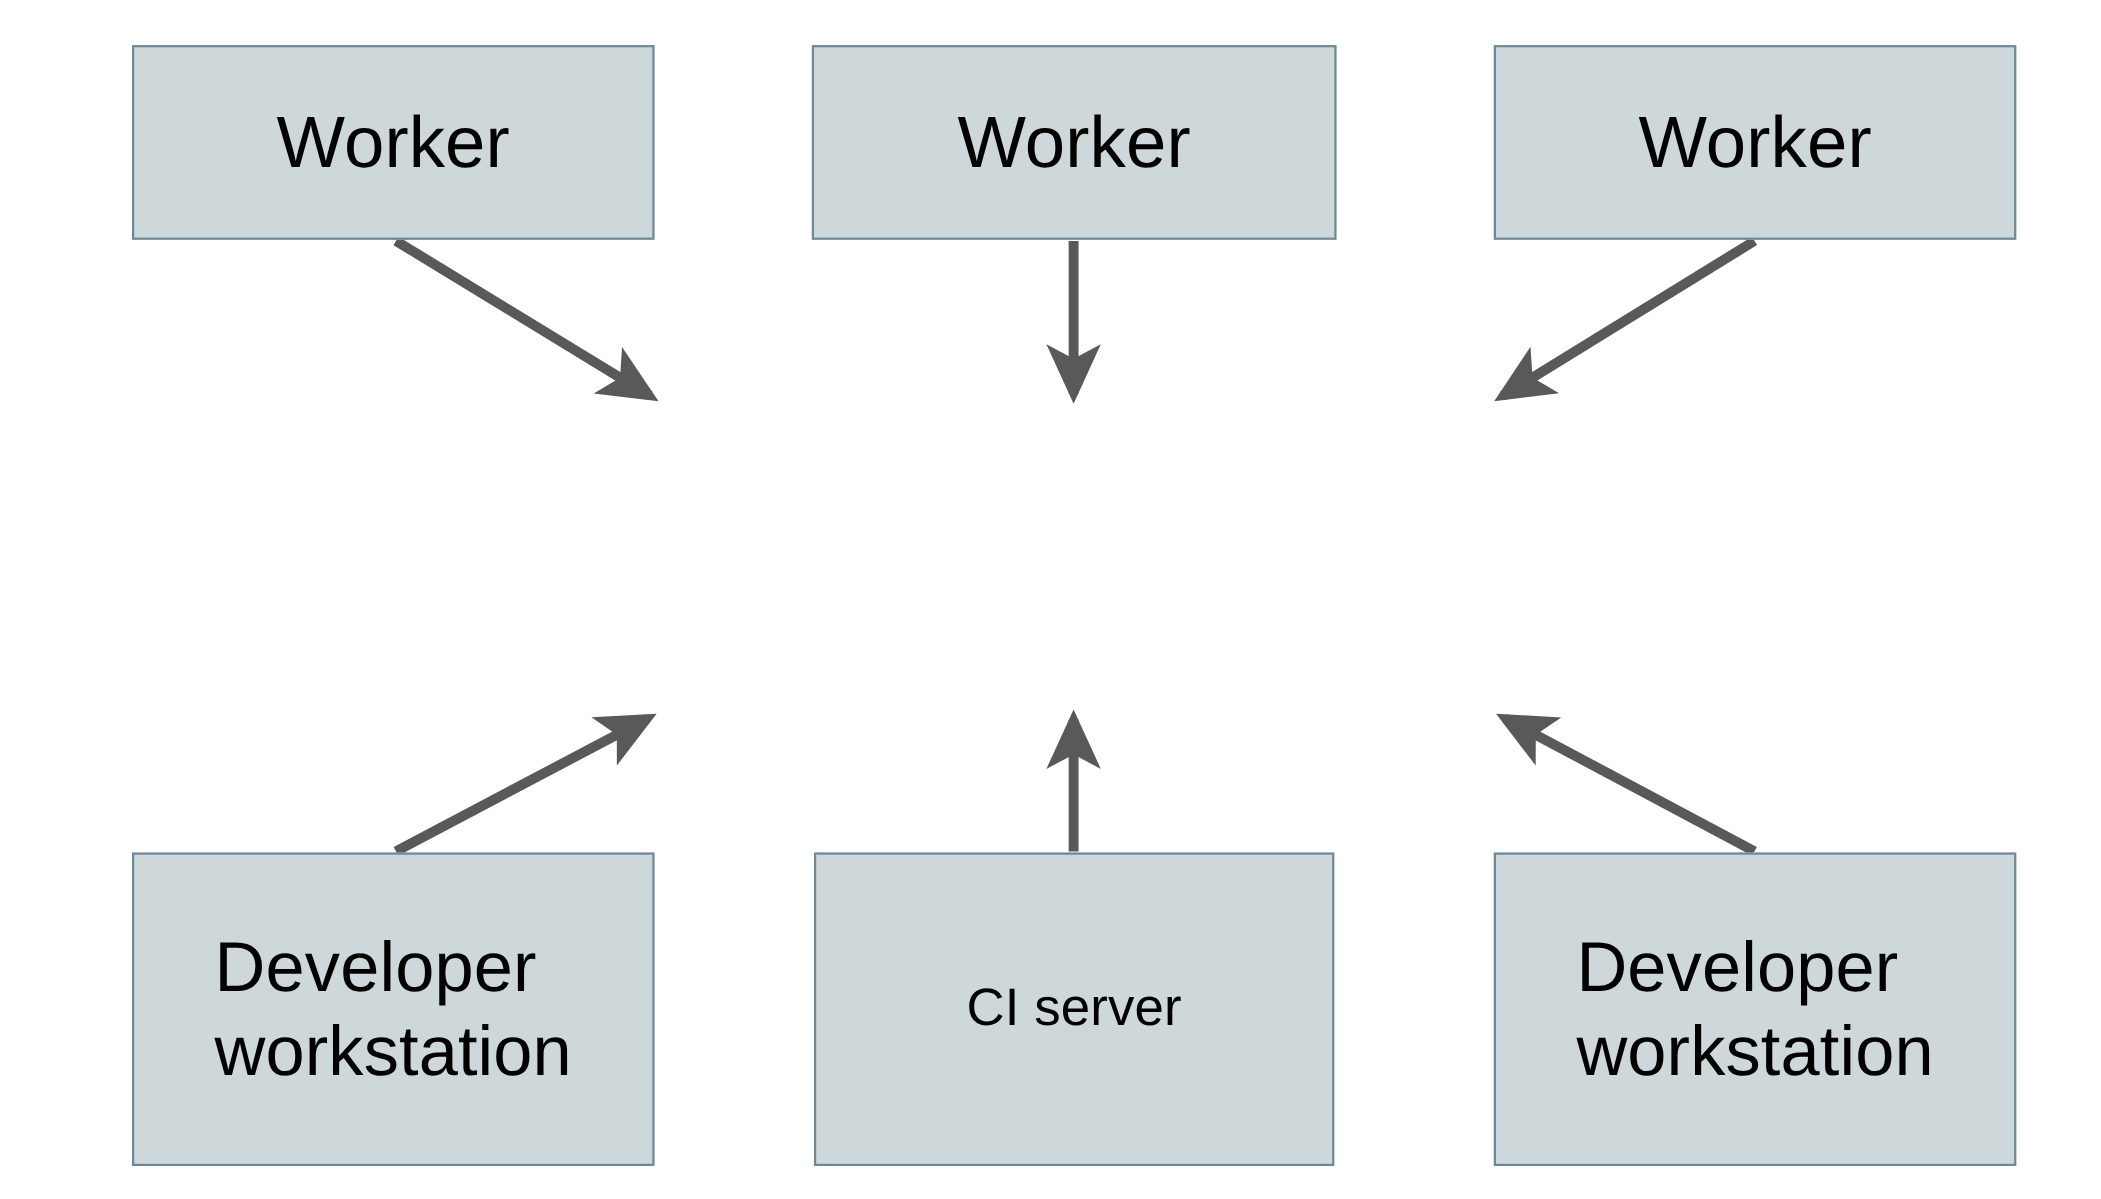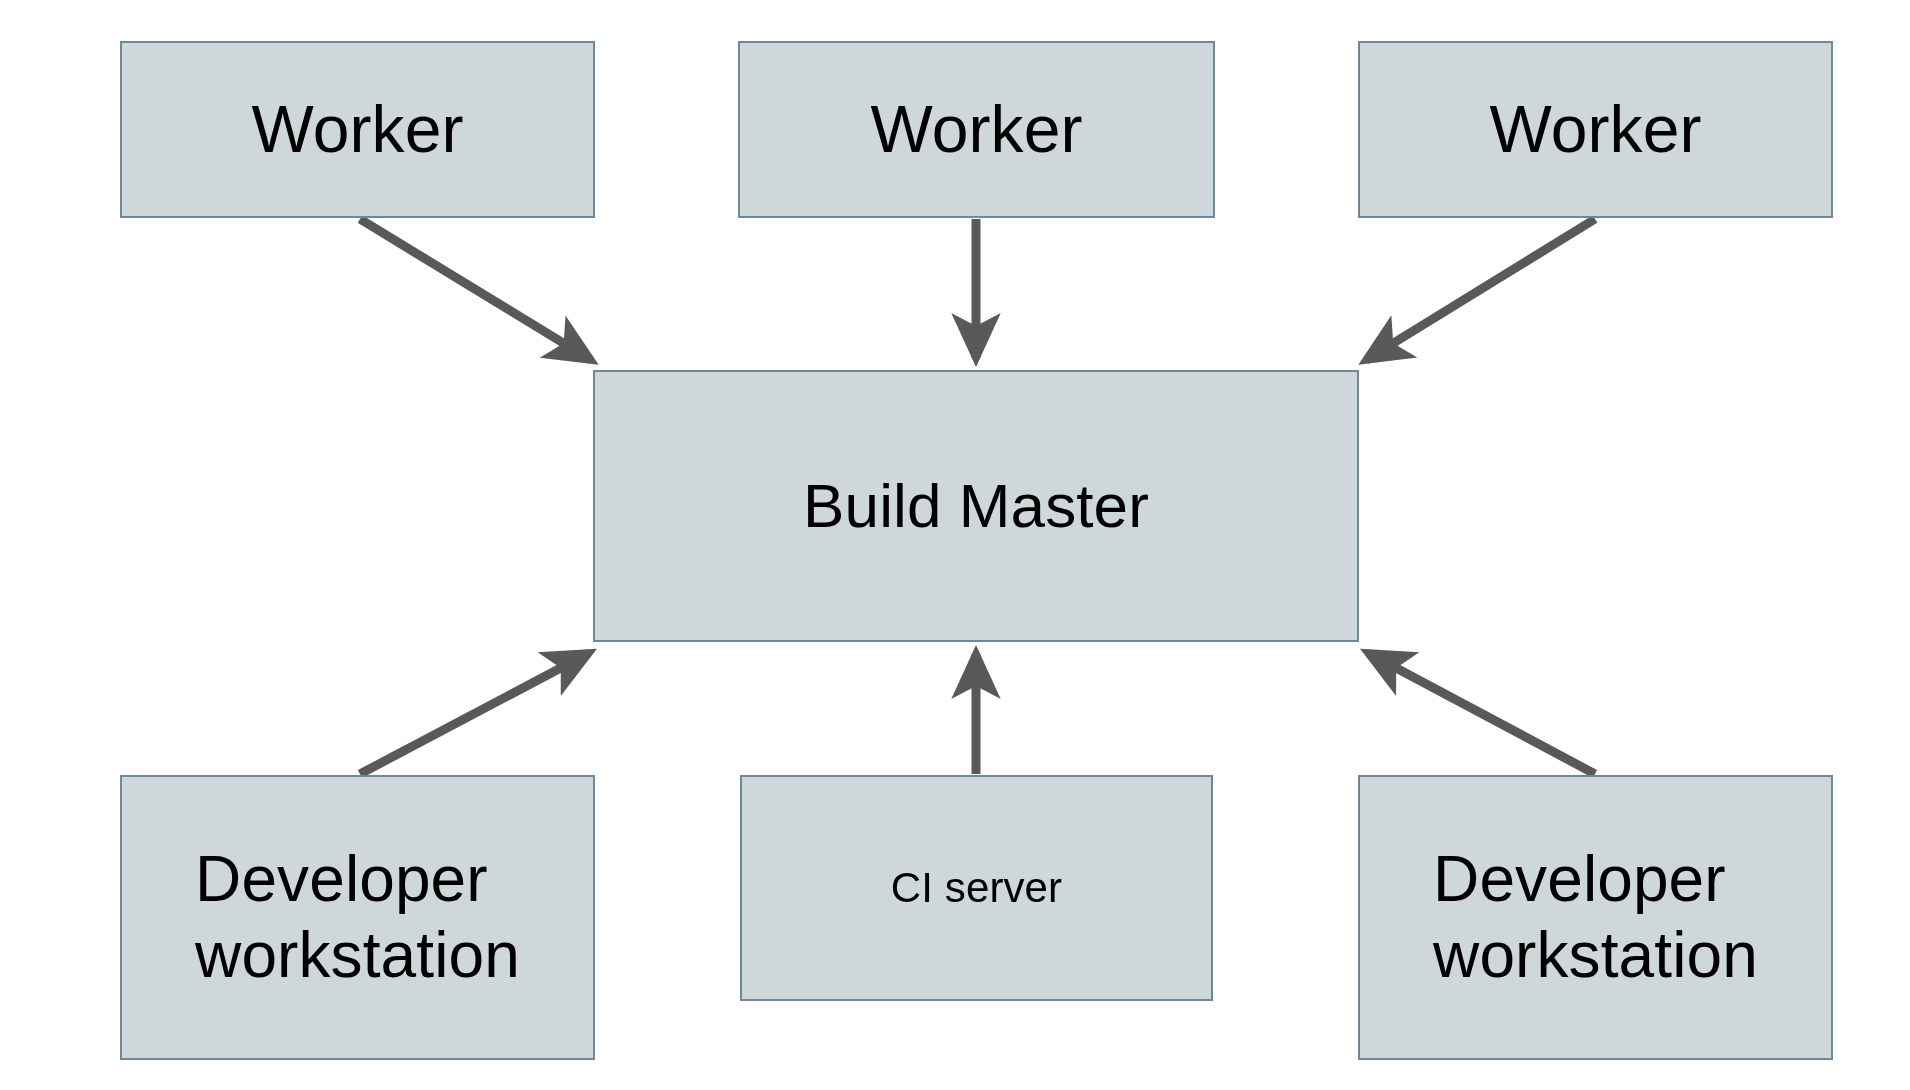--- a/index.html
+++ b/index.html
@@ -46,21 +46,21 @@
     white-space: pre-line;
   }
   
   #node-worker-1 { left: 120px; top: 41px;  width: 475px; height: 177px; font-size: 66px; }
   #node-worker-2 { left: 738px; top: 41px;  width: 477px; height: 177px; font-size: 66px; }
   #node-worker-3 { left: 1358px; top: 41px; width: 475px; height: 177px; font-size: 66px; }
   
   #node-build-master { left: 593px; top: 370px; width: 766px; height: 272px; font-size: 62px; }
   
   #node-dev-workstation-1 { left: 120px;  top: 775px; width: 475px; height: 285px; font-size: 64px; }
-  #node-ci-server        { left: 740px;  top: 775px; width: 473px; height: 226px; font-size: 42px; }
+  #node-ci-server        { left: 740px;  top: 775px; width: 473px; height: 285px; font-size: 48px; }
   #node-dev-workstation-2 { left: 1358px; top: 775px; width: 475px; height: 285px; font-size: 64px; }
 </style>
 </head>
 <body>
 
 <div id="diagram-canvas">
 
   <svg id="arrow-layer" viewBox="0 0 1910 1090" width="1910" height="1090" xmlns="http://www.w3.org/2000/svg">
     <defs>
       <marker id="arrowhead" markerWidth="6.2" markerHeight="6.2" refX="5.0" refY="3.1" orient="auto" markerUnits="strokeWidth">
@@ -98,23 +98,20 @@
   </div>
 
   <div class="node" id="node-worker-2">
     <span class="node-label">Worker</span>
   </div>
 
   <div class="node" id="node-worker-3">
     <span class="node-label">Worker</span>
   </div>
 
-  <div class="node" id="node-build-master">
-    <span class="node-label">Build Master</span>
-  </div>
 
   <div class="node" id="node-dev-workstation-1">
     <span class="node-label">Developer
 workstation</span>
   </div>
 
   <div class="node" id="node-ci-server">
     <span class="node-label">CI server</span>
   </div>
 

